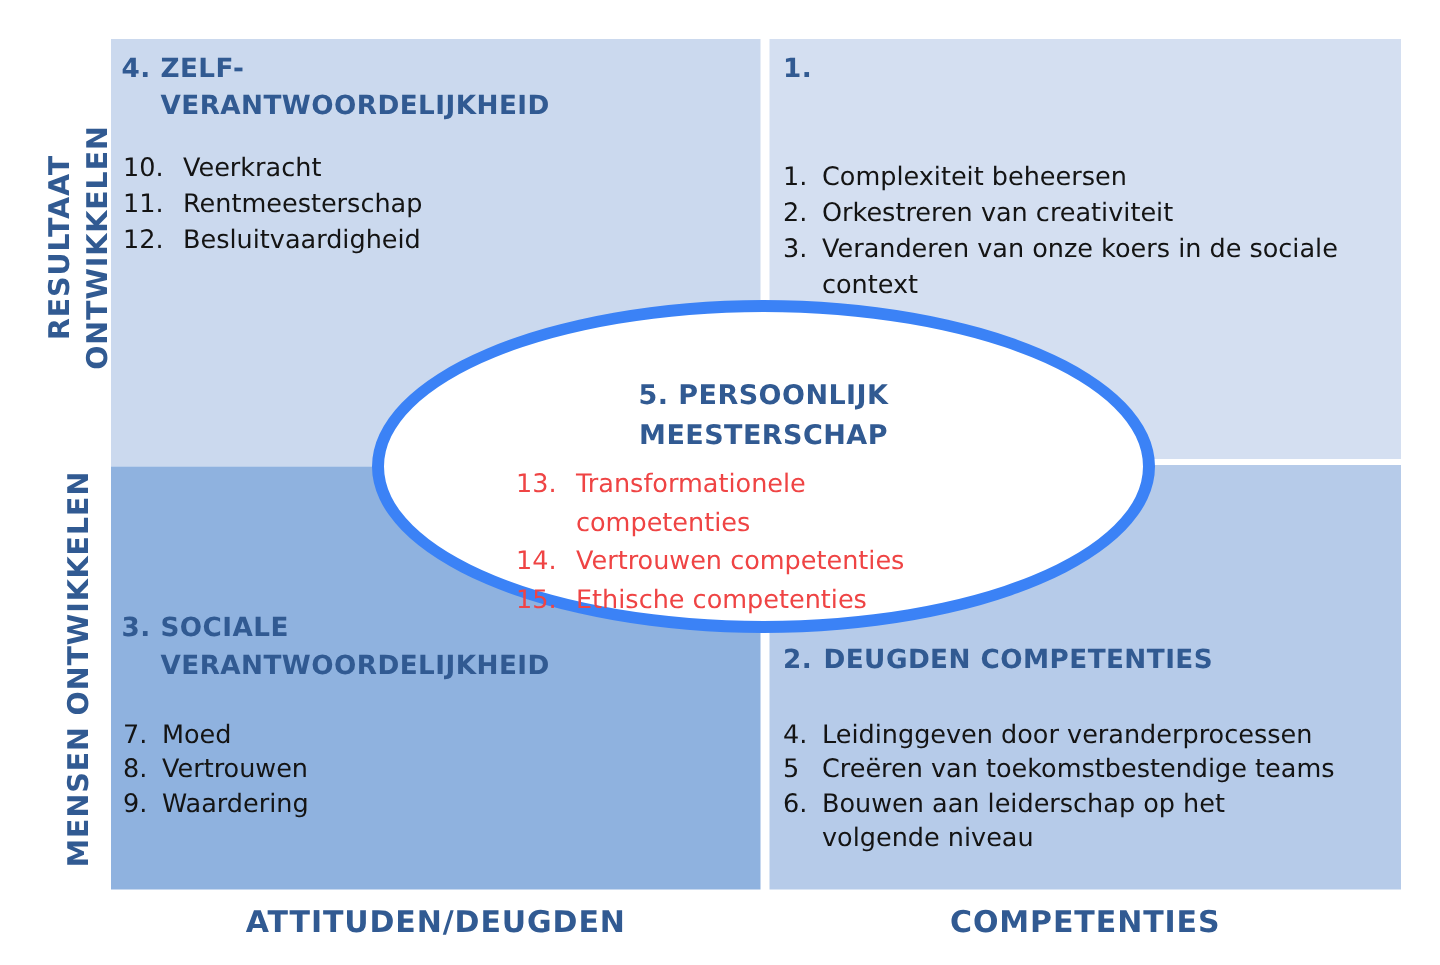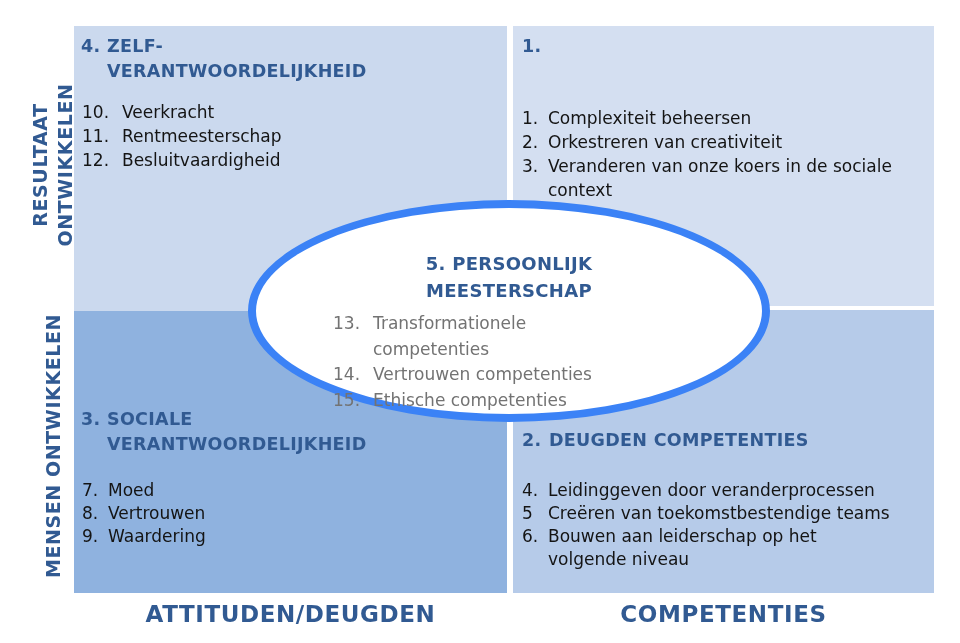--- a/index.html
+++ b/index.html
@@ -64,23 +64,23 @@
     top: 42px;
     text-align: center;
     color: #315a92;
     font-weight: bold;
     font-size: 18px;
     line-height: 27px;
     letter-spacing: 0.3px;
   }
   .ellipse-items {
     position: absolute;
-    left: 77px;
+    left: 88px;
     top: 103px;
-    color: #737373;
+    color: #ef4444;
     font-size: 17px;
     line-height: 25.5px;
   }
   .ellipse-items .item { grid-template-columns: 40px 1fr; }
 
   .v-label {
     position: absolute;
     color: #315a92;
     font-weight: bold;
     font-size: 19px;
@@ -91,21 +91,21 @@
     transform: translate(-50%, -50%) rotate(-90deg);
   }
   .v-label-top    { left: 53px; top: 165px; }
   .v-label-bottom { left: 53px; top: 446px; }
 
   .h-label {
     position: absolute;
     top: 601px;
     color: #315a92;
     font-weight: bold;
-    font-size: 23px;
+    font-size: 20px;
     line-height: 26px;
     letter-spacing: 0.6px;
     text-align: center;
   }
   .h-label-left  { left: 74px;  width: 433px; }
   .h-label-right { left: 513px; width: 421px; }
 </style>
 </head>
 <body>
 

